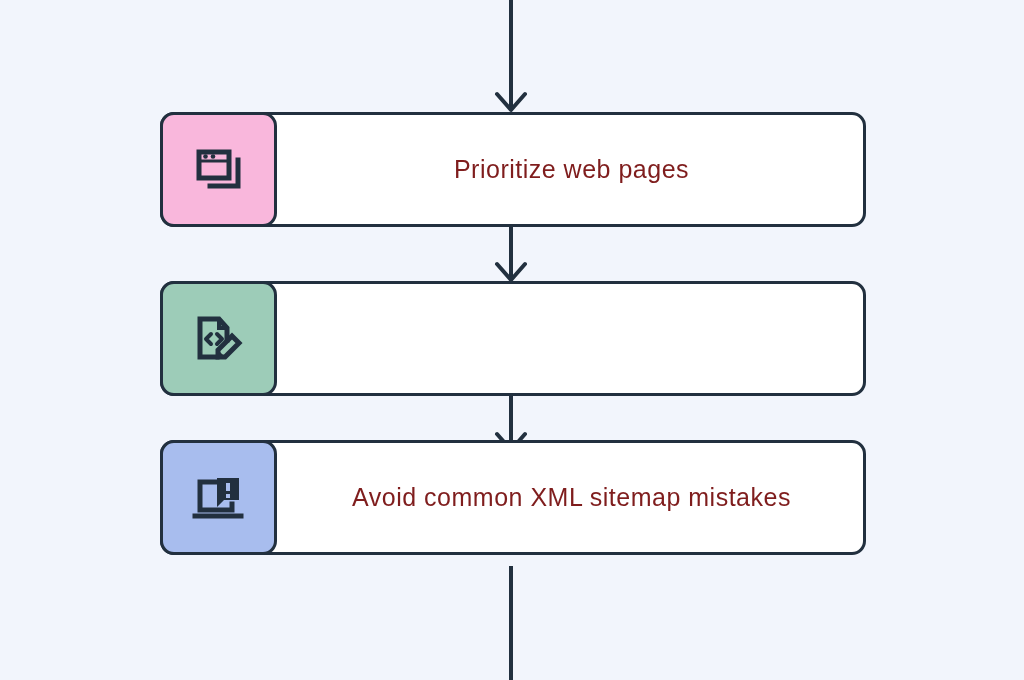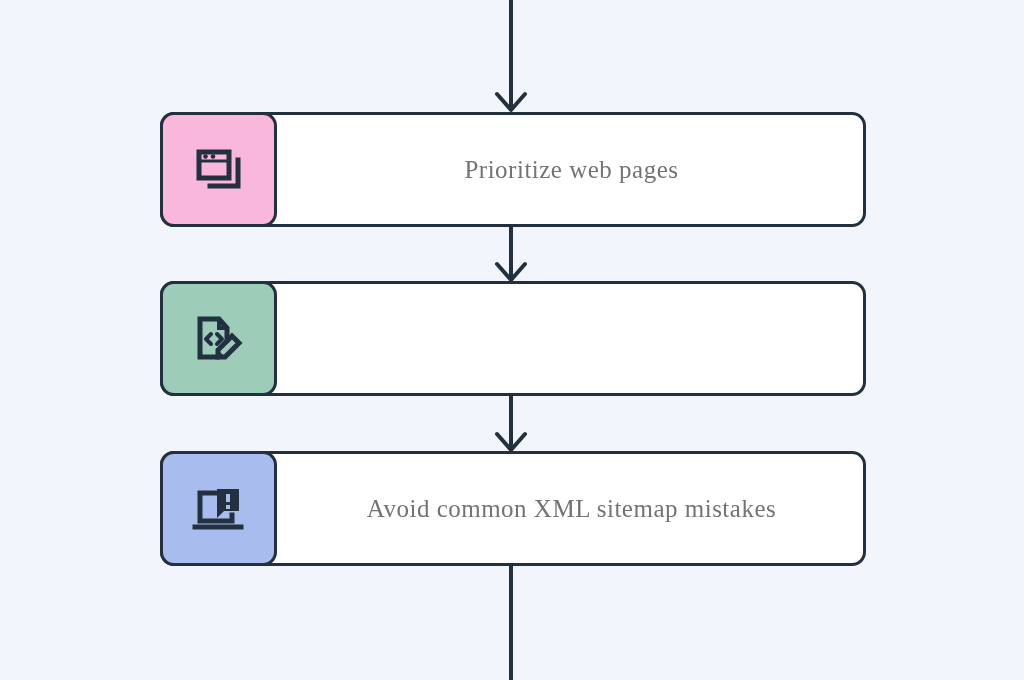--- a/index.html
+++ b/index.html
@@ -70,24 +70,24 @@
   .step-label {
     position: absolute;
     left: 117px;
     top: 0;
     right: 0;
     height: 115px;
     display: flex;
     align-items: center;
     justify-content: center;
     z-index: 1;
-    font-family: Liberation Serif, serif;
+    font-family: Liberation Sans, sans-serif;
     font-size: 25px;
     letter-spacing: 0.5px;
-    color: #737373;
+    color: #7f1d1d;
     white-space: nowrap;
     padding: 6px 18px;
     box-sizing: border-box;
   }
 
   .icon-svg {
     display: block;
   }
 </style>
 </head>
@@ -149,21 +149,21 @@
         <polyline points="20,23 15,28 20,33" fill="none" stroke="#22303F" stroke-width="4" stroke-linecap="round" stroke-linejoin="round"></polyline>
         <polyline points="26,23 31,28 26,33" fill="none" stroke="#22303F" stroke-width="4" stroke-linecap="round" stroke-linejoin="round"></polyline>
 
         <path d="M41,25 L48,32 L34,46 L27,46 L27,39 Z" fill="none" stroke="#22303F" stroke-width="5" stroke-linejoin="miter"></path>
 
         <path d="M30,42 L34,46 L27,46 L27,39 Z" fill="#22303F"></path>
       </svg>
     </div>
   </div>
 
-  <div class="step-row" style="top:451px;">
+  <div class="step-row" style="top:440px;">
     <div class="step-card"></div>
     <div class="step-label">Avoid common XML sitemap mistakes</div>
     <div class="step-icon-box" style="background: rgb(168, 189, 238);">
 
       <svg class="icon-svg" width="56" height="56" viewBox="0 0 56 56" xmlns="http://www.w3.org/2000/svg">
 
         <polyline points="34,12 9,12 9,40 41,40 41,34" fill="none" stroke="#22303F" stroke-width="5" stroke-linecap="square" stroke-linejoin="miter"></polyline>
 
         <line x1="4" y1="46" x2="50" y2="46" stroke="#22303F" stroke-width="5" stroke-linecap="square"></line>
 

